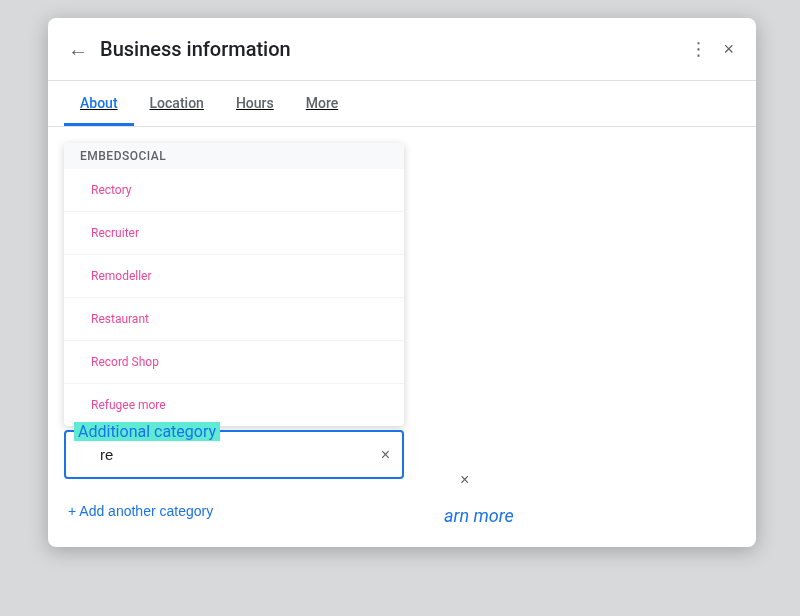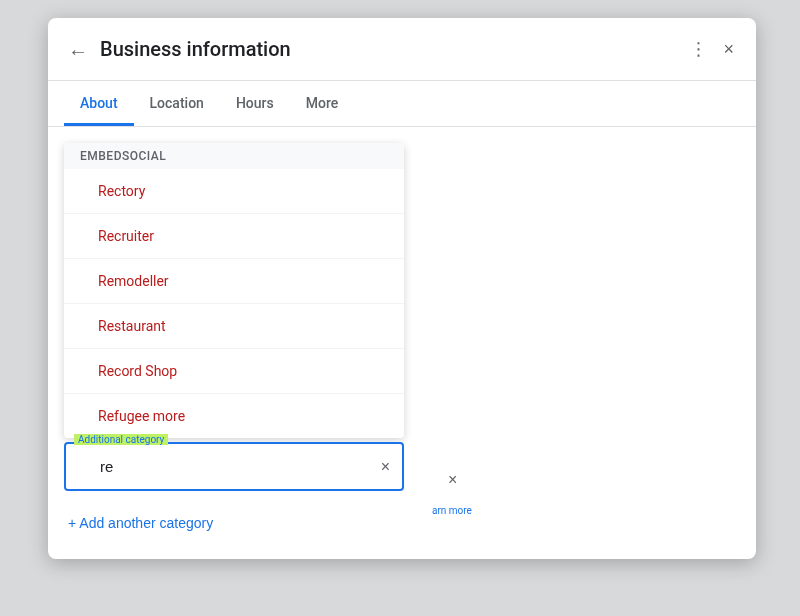--- a/index.html
+++ b/index.html
@@ -67,20 +67,21 @@
       border-radius: 50%;
       display: flex;
       align-items: center;
       justify-content: center;
     }
     .tabs {
       display: flex;
       padding: 0 16px;
       border-bottom: 1px solid #e0e0e0;
       gap: 0;
+      text-decoration: underline;
     }
     .tab {
       padding: 14px 16px 12px;
       font-size: 14px;
       color: #5f6368;
       cursor: pointer;
       border-bottom: 3px solid transparent;
       font-weight: 500;
     }
     .tab.active {
@@ -140,53 +141,54 @@
       font-weight: 500;
       display: flex;
       align-items: center;
       gap: 8px;
       padding: 12px 4px;
       margin-top: 8px;
     }
     
     .body-content {
       display: flex;
-      gap: 20px;
+      gap: 32px;
     }
     .left-section {
       width: 340px;
       position: relative;
     }
     .right-section {
       flex: 1;
       padding: 0 8px;
     }
     .learn-more-link {
       color: #1a73e8;
-      font-size: 10px;
+      font-size: 18px;
       text-decoration: none;
       display: inline-block;
       margin-top: 60px;
+      font-style: italic;
     }
     
     .category-section {
       position: relative;
       width: 340px;
     }
     .suggestions-box {
       background: #fff;
       border-radius: 4px;
       box-shadow: 0 2px 8px rgba(0,0,0,0.18);
       overflow: hidden;
       margin-bottom: 4px;
     }
     .suggestion-item {
-      padding: 14px 34px;
-      font-size: 14px;
-      color: #b91c1c;
+      padding: 14px 27px;
+      font-size: 12px;
+      color: #ec4899;
       cursor: pointer;
       border-bottom: 1px solid #f1f3f4;
     }
     .suggestion-item:last-child { border-bottom: none; }
     .header-highlight {
       padding: 6px 16px;
       font-size: 12px;
       font-weight: 500;
       color: #5f6368;
       background: #f8f9fa;
@@ -234,21 +236,21 @@
           <div class="header-highlight">EmbedSocial</div>
           <div class="suggestion-item">Rectory</div>
           <div class="suggestion-item">Recruiter</div>
           <div class="suggestion-item">Remodeller</div>
           <div class="suggestion-item">Restaurant</div>
           <div class="suggestion-item">Record Shop</div>
           <div class="suggestion-item">Refugee more</div>
         </div>
 
         <div class="category-section" style="position:relative; margin-top:4px;">
-          <span class="input-label-floating" style="position:absolute; top:-8px; left:10px; background:#bef264; padding:0 4px; font-size:10px; color:#1a73e8; z-index:2;">Additional category</span>
+          <span class="input-label-floating" style="position:absolute; top:-8px; left:10px; background:#5eead4; padding:0 4px; font-size:16px; color:#1a73e8; z-index:2;">Additional category</span>
           <div class="dropdown-input-wrapper">
             <input class="dropdown-input" type="text" value="re" style="">
             <button class="input-clear-btn">×</button>
           </div>
         </div>
 
         <button class="add-category-btn" style="margin-top:12px;">+  Add another category</button>
       </div>
 
       <div class="right-section">

